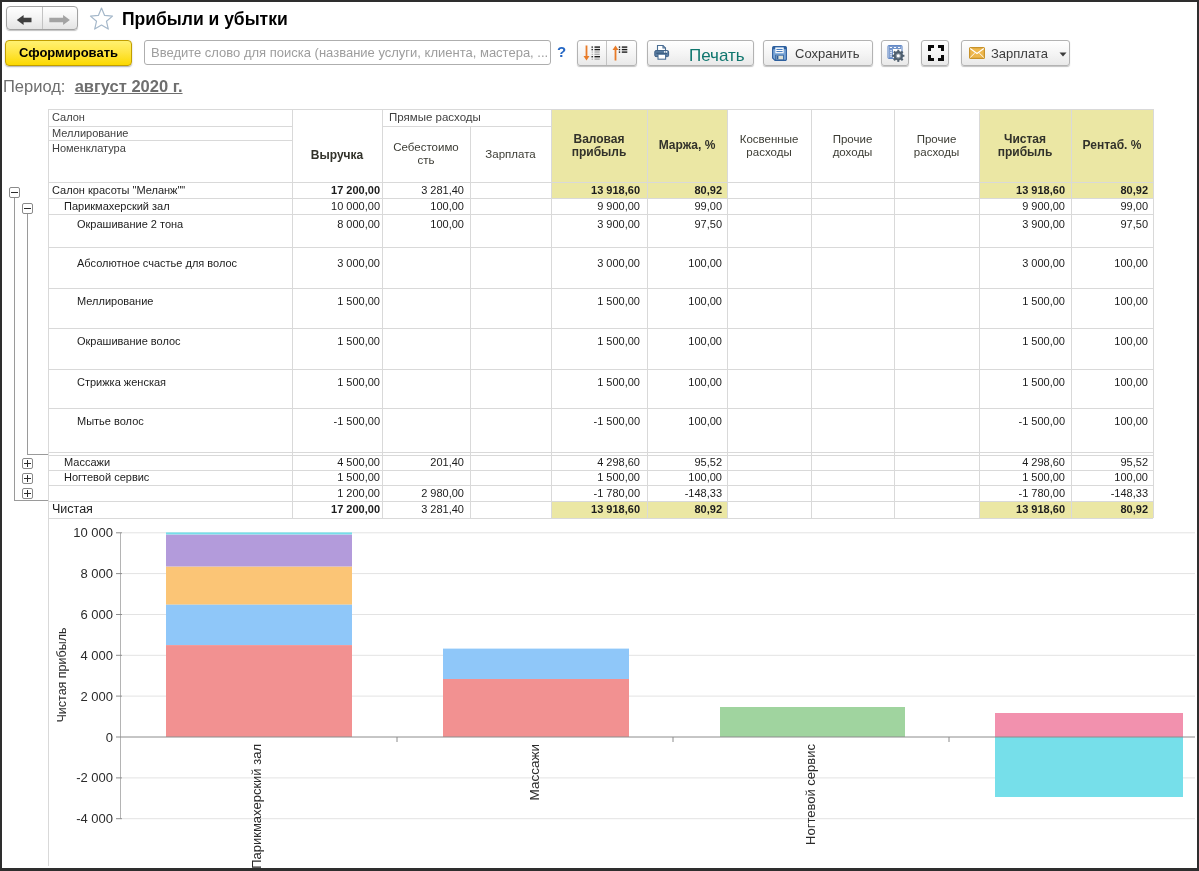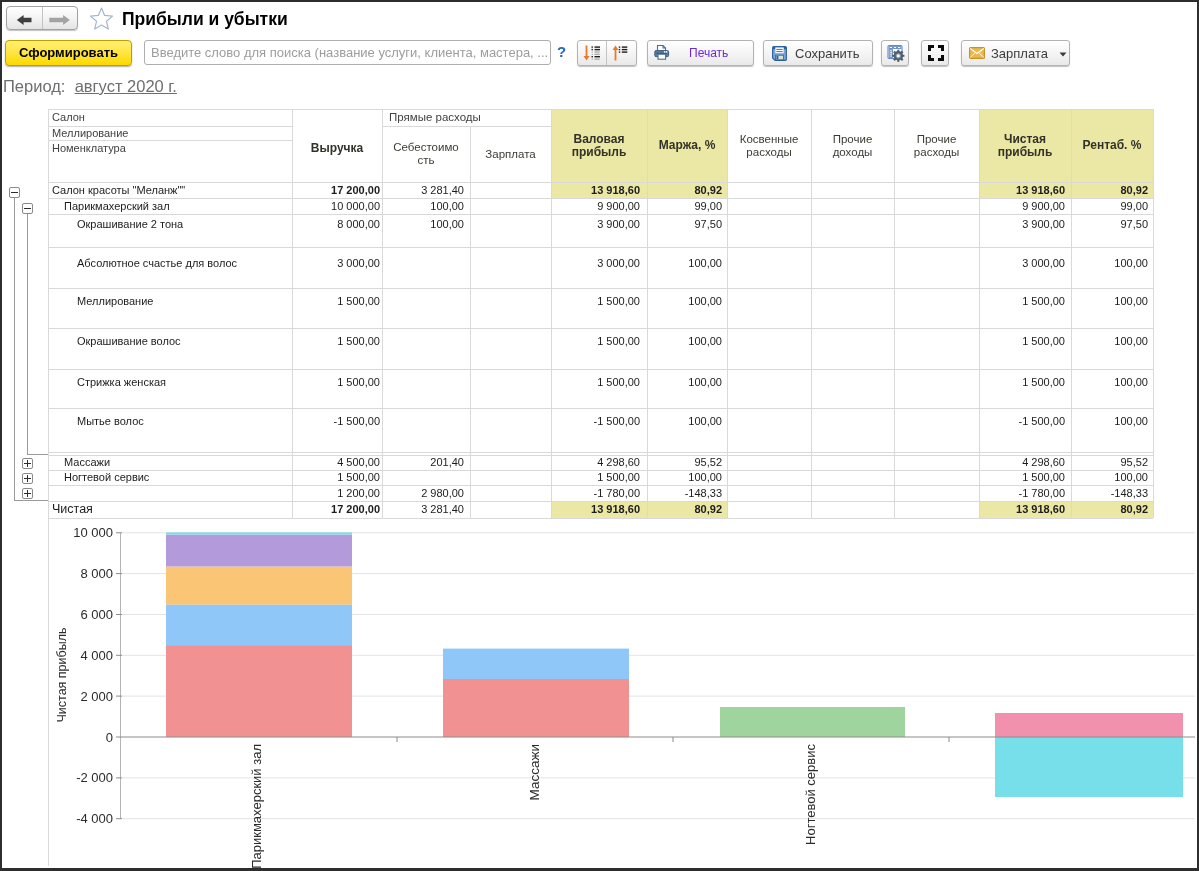--- a/index.html
+++ b/index.html
@@ -73,21 +73,21 @@
 <div class="btn" style="left:647px;top:40px;width:107px;height:26px;"></div>
 <svg class="abs" style="left:654px;top:44px;" width="16" height="16" viewBox="0 0 16 16">
 <path d="M3.5,7 V1.5 H9 L11.5,4 V7 Z" fill="#fff" stroke="#4a6e94" stroke-width="1.1"></path>
 <path d="M9,1.5 V4 H11.5" fill="none" stroke="#4a6e94" stroke-width="1.1"></path>
 <rect x="0.8" y="6.6" width="13.8" height="6" rx="1.2" fill="#5b7ea3" stroke="#3d5f85" stroke-width="1"></rect>
 <rect x="2.4" y="8.7" width="10.6" height="1.1" fill="#2f4f73"></rect>
 <circle cx="10.7" cy="7.9" r="0.8" fill="#fff"></circle>
     <circle cx="12.6" cy="7.9" r="0.8" fill="#fff"></circle>
 <rect x="4" y="10.2" width="7.6" height="5" fill="#fff" stroke="#4a6e94" stroke-width="1.1"></rect>
 </svg>
-<div class="abs" style="left:689px;top:46px;font-size:12px;color:#6d28d9;">Печать</div>
+<div class="abs" style="left:689px;top:46px;font-size:17px;color:#0f766e;">Печать</div>
 <div class="btn" style="left:763px;top:40px;width:110px;height:26px;"></div>
 <svg class="abs" style="left:772px;top:45.5px;" width="15" height="15" viewBox="0 0 15 15">
 <path d="M1.8,0.6 H13.2 A1.2 1.2 0 0 1 14.4,1.8 V13.2 A1.2 1.2 0 0 1 13.2,14.4 H3 L0.6,12 V1.8 A1.2 1.2 0 0 1 1.8,0.6 Z" fill="#79a5d6" stroke="#2d5f9e" stroke-width="1.1"></path>
 <rect x="1" y="0.8" width="2.2" height="2.4" fill="#2d5f9e"></rect>
 <rect x="11.8" y="0.8" width="2.2" height="2.4" fill="#2d5f9e"></rect>
 <rect x="3.4" y="1.6" width="8.2" height="5.6" fill="#fff"></rect>
 <rect x="4.4" y="2.9" width="6.2" height="1.1" fill="#4a7fc0"></rect>
 <rect x="4.4" y="5" width="6.2" height="1.1" fill="#4a7fc0"></rect>
 <rect x="3.6" y="9.2" width="7.8" height="4.6" fill="#dcdfd4" stroke="#2d5f9e" stroke-width="0.8"></rect>
 <rect x="4.4" y="9.8" width="2" height="3.4" fill="#2d5f9e"></rect>
@@ -137,21 +137,21 @@
 <div class="btn" style="left:961px;top:40px;width:109px;height:26px;"></div>
 <svg class="abs" style="left:969px;top:47px;" width="16" height="12" viewBox="0 0 16 12">
 <rect x="0.6" y="0.6" width="14.8" height="10.8" rx="1" fill="#edb74e" stroke="#c8922a" stroke-width="1.2"></rect>
 <path d="M1.2,1.5 L8,6.5 L14.8,1.5" fill="none" stroke="#fff" stroke-width="1.1"></path>
 <path d="M1.2,10.5 L5.8,6 M14.8,10.5 L10.2,6" fill="none" stroke="#fff" stroke-width="0.9"></path>
 </svg>
 <div class="abs" style="left:991px;top:46px;font-size:13px;color:#3c3c3c;">Зарплата</div>
 <svg class="abs" style="left:1059px;top:52px;" width="8" height="5" viewBox="0 0 8 5">
     <path d="M0.5,0.5 L4,4.5 L7.5,0.5 z" fill="#3c3c3c"></path>
   </svg>
-<div class="abs" style="left:3px;top:77px;font-size:16.5px;color:#6e6e6e;">Период:&nbsp; <span style="text-decoration:underline;">август 2020 г.</span></div>
+<div class="abs" style="left:3px;top:77px;font-size:16.5px;color:#6e6e6e;">Период:&nbsp; <span style="text-decoration:underline;font-weight:bold;">август 2020 г.</span></div>
 <div class="abs" style="left:551px;top:109px;width:176px;height:73px;background:#ebe7a4;"></div>
 <div class="abs" style="left:979px;top:109px;width:174px;height:73px;background:#ebe7a4;"></div>
 <div class="abs" style="left:551px;top:182px;width:176px;height:16px;background:#ebe7a4;"></div>
 <div class="abs" style="left:979px;top:182px;width:174px;height:16px;background:#ebe7a4;"></div>
 <div class="abs" style="left:551px;top:501px;width:176px;height:17px;background:#ebe7a4;"></div>
 <div class="abs" style="left:979px;top:501px;width:174px;height:17px;background:#ebe7a4;"></div>
 <div class="hl" style="left:48px;top:109px;width:1105px;background:#d9d9d9;"></div>
 <div class="hl" style="left:48px;top:126px;width:244px;background:#d9d9d9;"></div>
 <div class="hl" style="left:48px;top:140px;width:244px;background:#d9d9d9;"></div>
 <div class="hl" style="left:382px;top:126px;width:169px;background:#d9d9d9;"></div>
@@ -177,21 +177,21 @@
 <div class="vl" style="left:647px;top:109px;height:409px;background:#d9d9d9;"></div>
 <div class="vl" style="left:727px;top:109px;height:409px;background:#d9d9d9;"></div>
 <div class="vl" style="left:811px;top:109px;height:409px;background:#d9d9d9;"></div>
 <div class="vl" style="left:894px;top:109px;height:409px;background:#d9d9d9;"></div>
 <div class="vl" style="left:979px;top:109px;height:409px;background:#d9d9d9;"></div>
 <div class="vl" style="left:1071px;top:109px;height:409px;background:#d9d9d9;"></div>
 <div class="vl" style="left:1153px;top:109px;height:409px;background:#d9d9d9;"></div>
 <div class="nm" style="left:52px;top:111px;color:#3f3f3f;">Салон</div>
 <div class="nm" style="left:52px;top:127px;color:#3f3f3f;">Меллирование</div>
 <div class="nm" style="left:52px;top:142px;color:#3f3f3f;">Номенклатура</div>
-<div class="hdr b" style="left:292px;top:142px;width:90px;text-align:center;">Выручка</div>
+<div class="hdr b" style="left:292px;top:149px;width:90px;text-align:center;">Выручка</div>
 <div class="nm" style="left:389px;top:111px;color:#3f3f3f;font-size:11.5px;">Прямые расходы</div>
 <div class="hdr" style="left:382px;top:141px;width:88px;">Себестоимо<br>сть</div>
 <div class="hdr" style="left:470px;top:147.5px;width:81px;">Зарплата</div>
 <div class="hdr b" style="left:551px;top:132.5px;width:96px;text-align:center;">Валовая<br>прибыль</div>
 <div class="hdr b" style="left:647px;top:139px;width:80px;">Маржа, %</div>
 <div class="hdr" style="left:727px;top:132.5px;width:84px;">Косвенные<br>расходы</div>
 <div class="hdr" style="left:811px;top:132.5px;width:83px;">Прочие<br>доходы</div>
 <div class="hdr" style="left:894px;top:132.5px;width:85px;">Прочие<br>расходы</div>
 <div class="hdr b" style="left:979px;top:132.5px;width:92px;">Чистая<br>прибыль</div>
 <div class="hdr b" style="left:1071px;top:139px;width:82px;">Рентаб. %</div>

